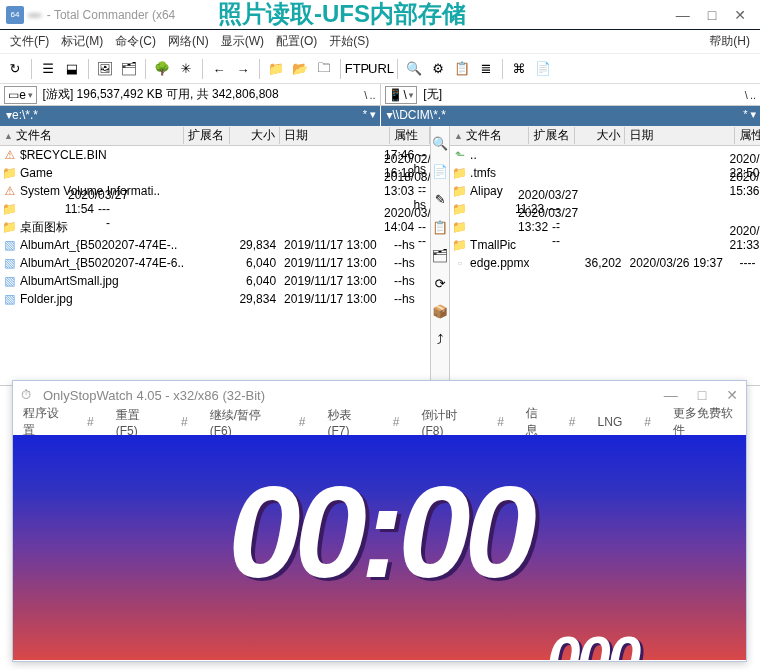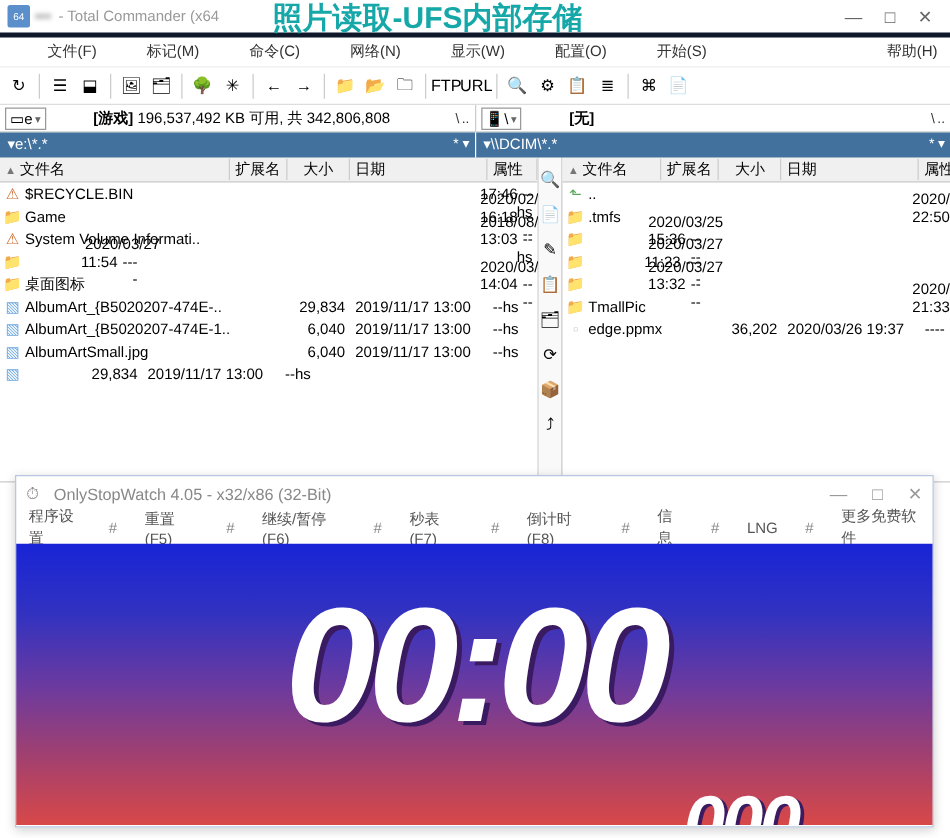--- a/index.html
+++ b/index.html
@@ -1,58 +1,58 @@
 <!DOCTYPE html>
 <html><head>
 <meta charset="utf-8">
 <style>
 * { box-sizing: border-box; margin: 0; padding: 0; font-family: "Microsoft YaHei", Tahoma, sans-serif; }
 body { width: 760px; height: 670px; background: #fff; font-size: 12px; overflow: hidden; position: relative; }
 
-.titlebar { height: 30px; background: #fff; border-bottom: 4px solid #0f172a; display: flex; align-items: center; padding: 0 6px; }
+.titlebar { height: 30px; background: #fff; border-bottom: 1px solid #0f172a; display: flex; align-items: center; padding: 0 6px; }
 .titlebar .app-icon { width: 18px; height: 18px; background: #5a8fcc; border-radius: 2px; margin-right: 4px; display:inline-flex; align-items:center; justify-content:center; color:#fff; font-size:8px;}
 .titlebar .blur { filter: blur(2px); color:#888; margin-right:4px;}
 .titlebar .title-text { color: #999; margin-left: 2px; }
 .titlebar .overlay-title { position: absolute; left: 218px; top: -2px; font-size: 24px; font-weight: 800; color: #16a7a9; letter-spacing:0;}
 .win-controls { margin-left: auto; display: flex; gap: 18px; padding-right:8px;}
 .win-controls span { color: #666; font-size: 14px; cursor: default; }
 
 .menubar { height: 24px; display: flex; align-items: center; padding: 0 4px; border-bottom: 1px solid #eee; font-size:12px; color:#333;}
-.menubar .m { padding: 0 6px; margin-left: 28px; }
+.menubar .m { padding: 0 6px; }
 .menubar .help { margin-left: auto; }
 
 .toolbar { height: 30px; display: flex; align-items: center; padding: 2px 4px; gap: 2px; border-bottom: 1px solid #ddd;}
 .tbtn { width: 22px; height: 22px; border: 1px solid transparent; display:inline-flex; align-items:center; justify-content:center; font-size:13px; border-radius:2px;}
 .tsep { width:1px; height:20px; background:#ccc; margin:0 3px;}
 
 .drive-row { display:flex; height:22px; border-bottom:1px solid #ccc;}
 .drive-cell { flex:1; display:flex; align-items:center; padding:0 4px; font-size:12px; overflow:hidden; white-space:nowrap;}
 .drive-cell.l { border-right:1px solid #ccc;}
 .drv-sel { display:inline-flex; align-items:center; border:1px solid #999; padding:0 3px; height:18px; background:#fff; margin-right:6px;}
 .drv-sel .caret { font-size:9px; margin-left:2px; color:#666;}
-.drv-label { font-weight:bold;margin-left:32px;}
+.drv-label { font-weight:normal;}
 .path-icons { margin-left:auto; display:flex; gap:2px; font-size:11px; color:#333;}
 
 .crumb-row { display:flex; height:20px;}
 .crumb { flex:1; background:#41719c; color:#fff; padding:2px 6px; font-size:12px; position:relative;}
 .crumb.l { border-right:1px solid #fff;}
 .crumb .crumb-icons { position:absolute; right:4px; top:2px; color:#fff; font-size:11px;}
 
 .panels { display:flex; height:260px; border-bottom:1px solid #ccc;}
 .panel { flex:1; display:flex; flex-direction:column; border-right:1px solid #ccc;}
 .panel:last-child { border-right:none;}
 .mid-strip { width:26px; display:flex; flex-direction:column; align-items:center; gap:10px; padding-top:8px; background:#f9f9f9; border-right:1px solid #ccc;}
 .mid-strip span { width:18px; height:18px; display:flex; align-items:center; justify-content:center; font-size:13px;}
 
 .cols { display:flex; background:#f0f0f0; border-bottom:1px solid #ccc; font-size:12px; height:20px; align-items:center;}
 .cols div { padding:0 4px; border-right:1px solid #ccc; overflow:hidden; white-space:nowrap;}
 .c-name { flex:1; display:flex; align-items:center;}
 .c-name .arrow { color:#777; font-size:9px; margin-right:3px;}
 .c-ext { width:46px;}
-.c-size { width:50px; text-align:center;}
+.c-size { width:50px; text-align:right;}
 .c-date { width:110px;}
 .c-attr { width:40px;}
 
 .file-list { flex:1; overflow:auto; font-size:12px;}
 .frow { display:flex; height:18px; align-items:center; padding-left:2px;}
 .frow .ic { width:16px; text-align:center; font-size:12px;}
 .frow .nm { flex:1; overflow:hidden; white-space:nowrap; text-overflow:ellipsis; padding-left:2px;}
 .frow .ex { width:46px; padding-left:4px;}
 .frow .sz { width:50px; text-align:right; padding-right:4px;}
 .frow .dt { width:110px; padding-left:4px;}
@@ -211,36 +211,37 @@
         <div class="frow">
           <span class="ic img">▧</span>
           <span class="nm">AlbumArt_{B5020207-474E-..</span>
           <span class="ex"></span>
           <span class="sz">29,834</span>
           <span class="dt">2019/11/17 13:00</span>
           <span class="at">--hs</span>
         </div>
         <div class="frow">
           <span class="ic img">▧</span>
-          <span class="nm">AlbumArt_{B5020207-474E-1..</span>
+          <span class="nm">AlbumArt_{B5020207-474E-6..</span>
           <span class="ex"></span>
           <span class="sz">6,040</span>
           <span class="dt">2019/11/17 13:00</span>
           <span class="at">--hs</span>
         </div>
         <div class="frow">
           <span class="ic img">▧</span>
           <span class="nm">AlbumArtSmall.jpg</span>
           <span class="ex"></span>
           <span class="sz">6,040</span>
           <span class="dt">2019/11/17 13:00</span>
           <span class="at">--hs</span>
         </div>
         <div class="frow">
           <span class="ic img">▧</span>
+          <span class="nm">Folder.jpg</span>
           <span class="ex"></span>
           <span class="sz">29,834</span>
           <span class="dt">2019/11/17 13:00</span>
           <span class="at">--hs</span>
         </div>
       </div>
   </div>
 
   <div class="mid-strip" id="mid-strip">
       <span>🔍</span>
@@ -276,20 +277,21 @@
         <div class="frow">
           <span class="ic fold">📁</span>
           <span class="nm">.tmfs</span>
           <span class="ex"></span>
           <span class="sz">
             <dir><span class="dt">2020/03/11 22:50</span><span class="at">----</span></dir>
           </span>
         </div>
         <div class="frow">
           <span class="ic fold">📁</span>
+          <span class="nm">Alipay</span>
           <span class="ex"></span>
           <span class="sz">
             <dir><span class="dt">2020/03/25 15:36</span><span class="at">----</span></dir>
           </span>
         </div>
         <div class="frow">
           <span class="ic fold">📁</span>
           <span class="ex"></span>
           <span class="sz">
             <dir><span class="dt">2020/03/27 11:23</span><span class="at">----</span></dir>

